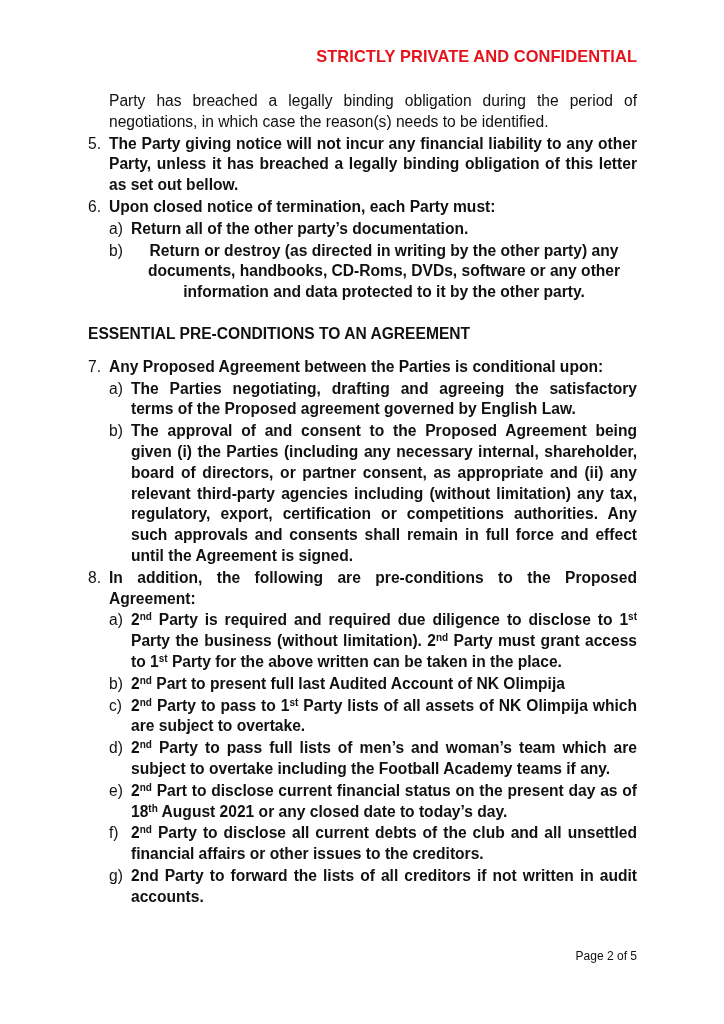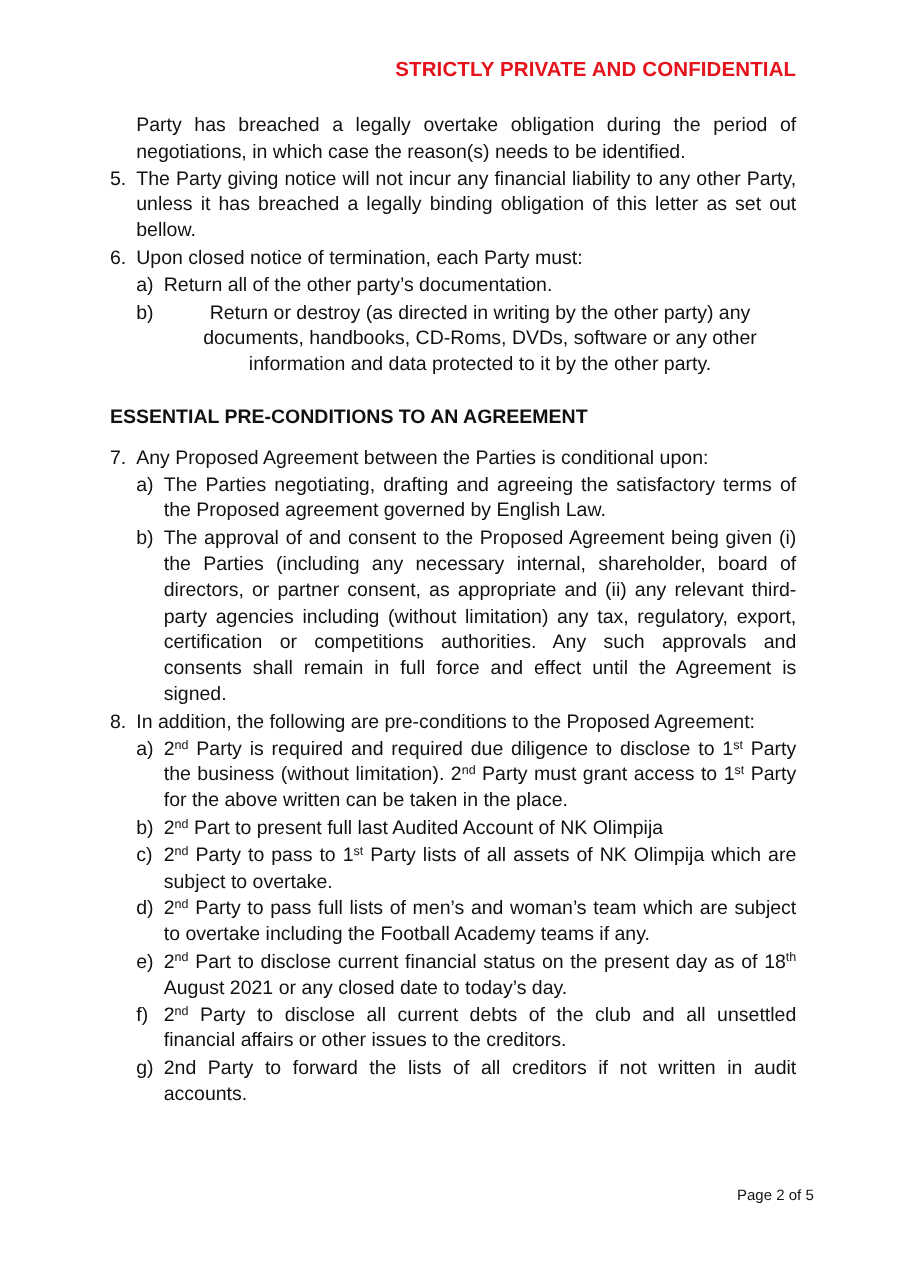--- a/index.html
+++ b/index.html
@@ -7,36 +7,36 @@
            font-family: "Liberation Sans", sans-serif; color: #111111; }
     .page { position: absolute; left: 0; top: 0; width: 724px; height: 844px; }
     .header-conf { position: absolute; right: 87px; top: 47px; font-weight: bold;
                    font-size: 16.4px; color: #e5131b; letter-spacing: 0.1px; }
     .body { position: absolute; left: 88px; top: 91px; width: 549px;
             font-size: 15.6px; line-height: 20.8px; }
     .p { margin: 0; text-align: justify; }
     .cont { padding-left: 21px; }
     .num-item { display: flex; margin-top: 1px; }
     .num { width: 21px; flex: 0 0 21px; }
-    .txt { flex: 1; text-align: justify; }
+    .txt { flex: 1; text-align: justify; font-weight: bold; }
     .sub-item { display: flex; padding-left: 21px; margin-top: 1px; }
     .sub-lbl { width: 22px; flex: 0 0 22px; }
     .heading { font-weight: bold; margin-top: 21px; margin-bottom: 12px; font-size: 15.6px; }
     sup { font-size: 10px; line-height: 0; vertical-align: 5px; }
-    .footer-page { position: absolute; right: 73px; top: 949px; font-size: 12px; }
+    .footer-page { position: absolute; right: 87px; top: 949px; font-size: 12px; }
     .footer-title { position: absolute; left: 88px; top: 965px; font-size: 12px; }
   </style>
 </head>
 <body>
 
 <div class="page">
   <div class="header-conf">STRICTLY PRIVATE AND CONFIDENTIAL</div>
 
   <div class="body">
-    <p class="p cont">Party has breached a legally overtake obligation during the period of negotiations, in which case the reason(s) needs to be identified.</p>
+    <p class="p cont">Party has breached a legally binding obligation during the period of negotiations, in which case the reason(s) needs to be identified.</p>
 
     <div class="num-item">
       <span class="num">5.</span>
       <span class="txt">The Party giving notice will not incur any financial liability to any other Party, unless it has breached a legally binding obligation of this letter as set out bellow.</span>
     </div>
 
     <div class="num-item">
       <span class="num">6.</span>
       <span class="txt">Upon closed notice of termination, each Party must:</span>
     </div>

